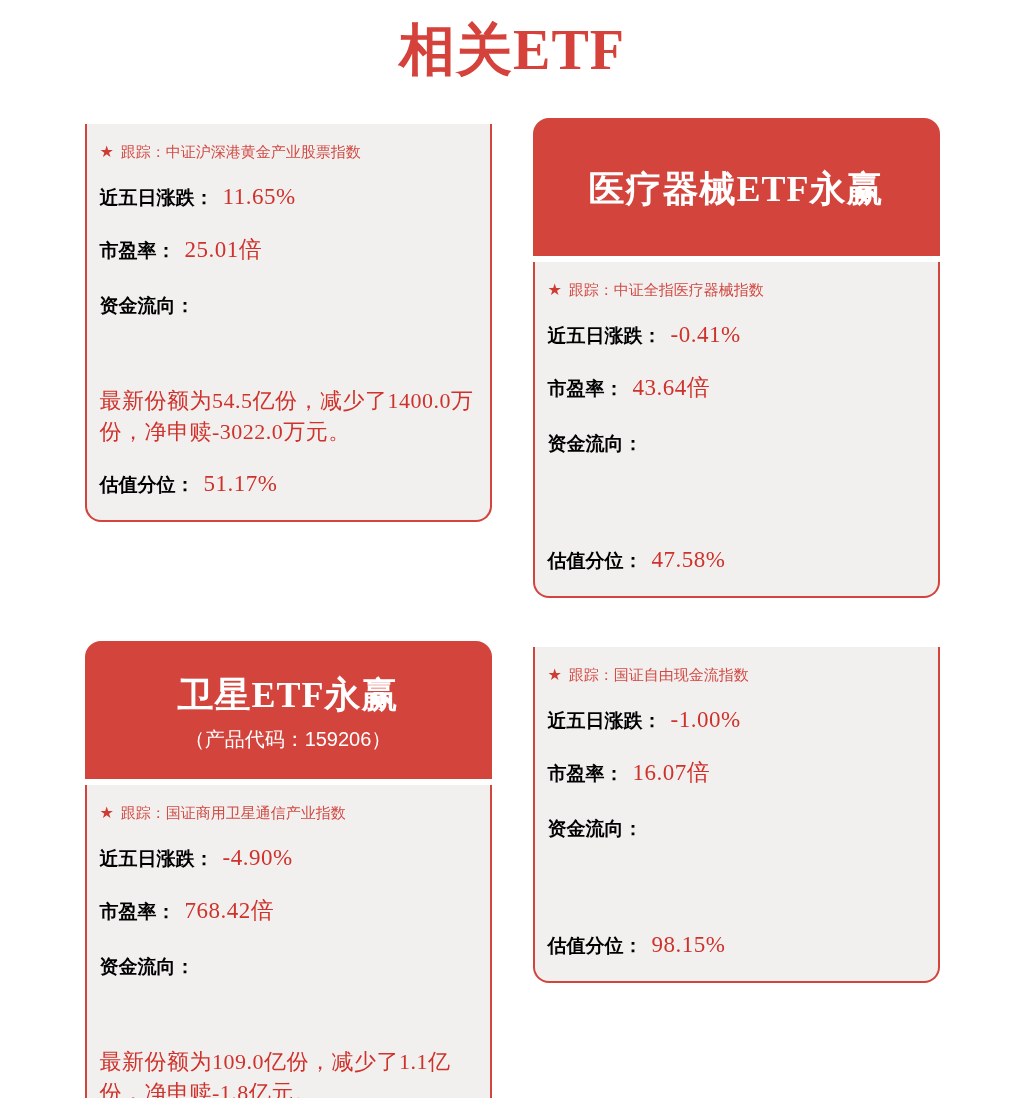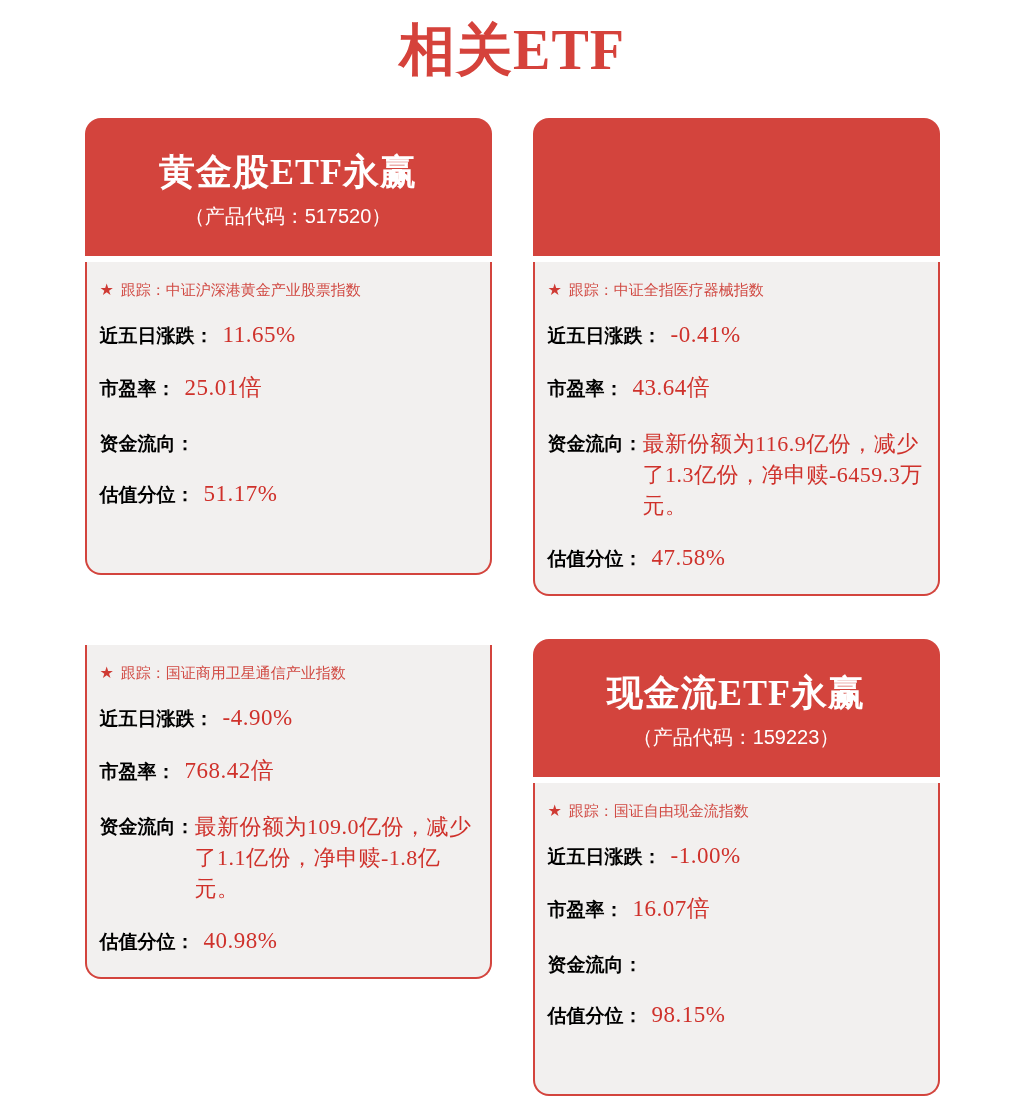--- a/index.html
+++ b/index.html
@@ -100,100 +100,101 @@
     flex: 0 0 auto;
   }
   .stat-value {
     color: #cf312b;
     font-family: "Liberation Serif", "DejaVu Serif", serif;
     font-weight: 400;
     font-size: 23px;
     line-height: 26px;
     letter-spacing: 0.5px;
   }
-  .flow-row { align-items: flex-start; margin-bottom: 24px; }
+  .flow-row { align-items: flex-start; margin-bottom: 24px; flex-direction: column; }
   .flow-row .stat-label { flex: 0 0 95px; margin-right: 0; padding-top: 3px; }
   .flow-row .stat-value {
     flex: 1 1 auto;
     font-size: 22px;
     line-height: 31px;
     word-break: break-all;
   }
 </style>
 </head>
 <body>
 
 <div class="page">
 
   <h1 class="page-title">相关ETF</h1>
 
   <div class="cards">
 
     <section class="card">
+      <div class="card-body">
+        <div class="track-row">
+          <span class="star">★</span>
+          <span class="track-label">跟踪：</span>
+          <span class="track-index">中证沪深港黄金产业股票指数</span>
+        </div>
+        <div class="stat-row">
+          <span class="stat-label">近五日涨跌：</span>
+          <span class="stat-value">11.65%</span>
+        </div>
+        <div class="stat-row">
+          <span class="stat-label">市盈率：</span>
+          <span class="stat-value">25.01倍</span>
+        </div>
+        <div class="stat-row flow-row">
+          <span class="stat-label">资金流向：</span>
+          <span class="stat-value">最新份额为54.5亿份，减少了1400.0万份，净申赎-3022.0万元。</span>
+        </div>
+        <div class="stat-row">
+          <span class="stat-label">估值分位：</span>
+          <span class="stat-value">51.17%</span>
+        </div>
+      </div>
+    </section>
+
+    <section class="card">
       <header class="card-header">
-        <h2 class="card-title">黄金股ETF永赢</h2>
-        <div class="card-code">（产品代码：517520）</div>
+        <h2 class="card-title">医疗器械ETF永赢</h2>
       </header>
       <div class="card-body">
         <div class="track-row">
           <span class="star">★</span>
           <span class="track-label">跟踪：</span>
-          <span class="track-index">中证沪深港黄金产业股票指数</span>
-        </div>
-        <div class="stat-row">
-          <span class="stat-label">近五日涨跌：</span>
-          <span class="stat-value">11.65%</span>
-        </div>
-        <div class="stat-row">
-          <span class="stat-label">市盈率：</span>
-          <span class="stat-value">25.01倍</span>
-        </div>
-        <div class="stat-row flow-row">
-          <span class="stat-label">资金流向：</span>
-        </div>
-        <div class="stat-row">
-          <span class="stat-label">估值分位：</span>
-          <span class="stat-value">51.17%</span>
+          <span class="track-index">中证全指医疗器械指数</span>
+        </div>
+        <div class="stat-row">
+          <span class="stat-label">近五日涨跌：</span>
+          <span class="stat-value">-0.41%</span>
+        </div>
+        <div class="stat-row">
+          <span class="stat-label">市盈率：</span>
+          <span class="stat-value">43.64倍</span>
+        </div>
+        <div class="stat-row flow-row">
+          <span class="stat-label">资金流向：</span>
+        </div>
+        <div class="stat-row">
+          <span class="stat-label">估值分位：</span>
+          <span class="stat-value">47.58%</span>
         </div>
       </div>
     </section>
 
     <section class="card">
       <header class="card-header">
+        <h2 class="card-title">卫星ETF永赢</h2>
+        <div class="card-code">（产品代码：159206）</div>
       </header>
       <div class="card-body">
         <div class="track-row">
           <span class="star">★</span>
           <span class="track-label">跟踪：</span>
-          <span class="track-index">中证全指医疗器械指数</span>
-        </div>
-        <div class="stat-row">
-          <span class="stat-label">近五日涨跌：</span>
-          <span class="stat-value">-0.41%</span>
-        </div>
-        <div class="stat-row">
-          <span class="stat-label">市盈率：</span>
-          <span class="stat-value">43.64倍</span>
-        </div>
-        <div class="stat-row flow-row">
-          <span class="stat-label">资金流向：</span>
-          <span class="stat-value">最新份额为116.9亿份，减少了1.3亿份，净申赎-6459.3万元。</span>
-        </div>
-        <div class="stat-row">
-          <span class="stat-label">估值分位：</span>
-          <span class="stat-value">47.58%</span>
-        </div>
-      </div>
-    </section>
-
-    <section class="card">
-      <div class="card-body">
-        <div class="track-row">
-          <span class="star">★</span>
-          <span class="track-label">跟踪：</span>
           <span class="track-index">国证商用卫星通信产业指数</span>
         </div>
         <div class="stat-row">
           <span class="stat-label">近五日涨跌：</span>
           <span class="stat-value">-4.90%</span>
         </div>
         <div class="stat-row">
           <span class="stat-label">市盈率：</span>
           <span class="stat-value">768.42倍</span>
         </div>
@@ -202,24 +203,20 @@
           <span class="stat-value">最新份额为109.0亿份，减少了1.1亿份，净申赎-1.8亿元。</span>
         </div>
         <div class="stat-row">
           <span class="stat-label">估值分位：</span>
           <span class="stat-value">40.98%</span>
         </div>
       </div>
     </section>
 
     <section class="card">
-      <header class="card-header">
-        <h2 class="card-title">现金流ETF永赢</h2>
-        <div class="card-code">（产品代码：159223）</div>
-      </header>
       <div class="card-body">
         <div class="track-row">
           <span class="star">★</span>
           <span class="track-label">跟踪：</span>
           <span class="track-index">国证自由现金流指数</span>
         </div>
         <div class="stat-row">
           <span class="stat-label">近五日涨跌：</span>
           <span class="stat-value">-1.00%</span>
         </div>

